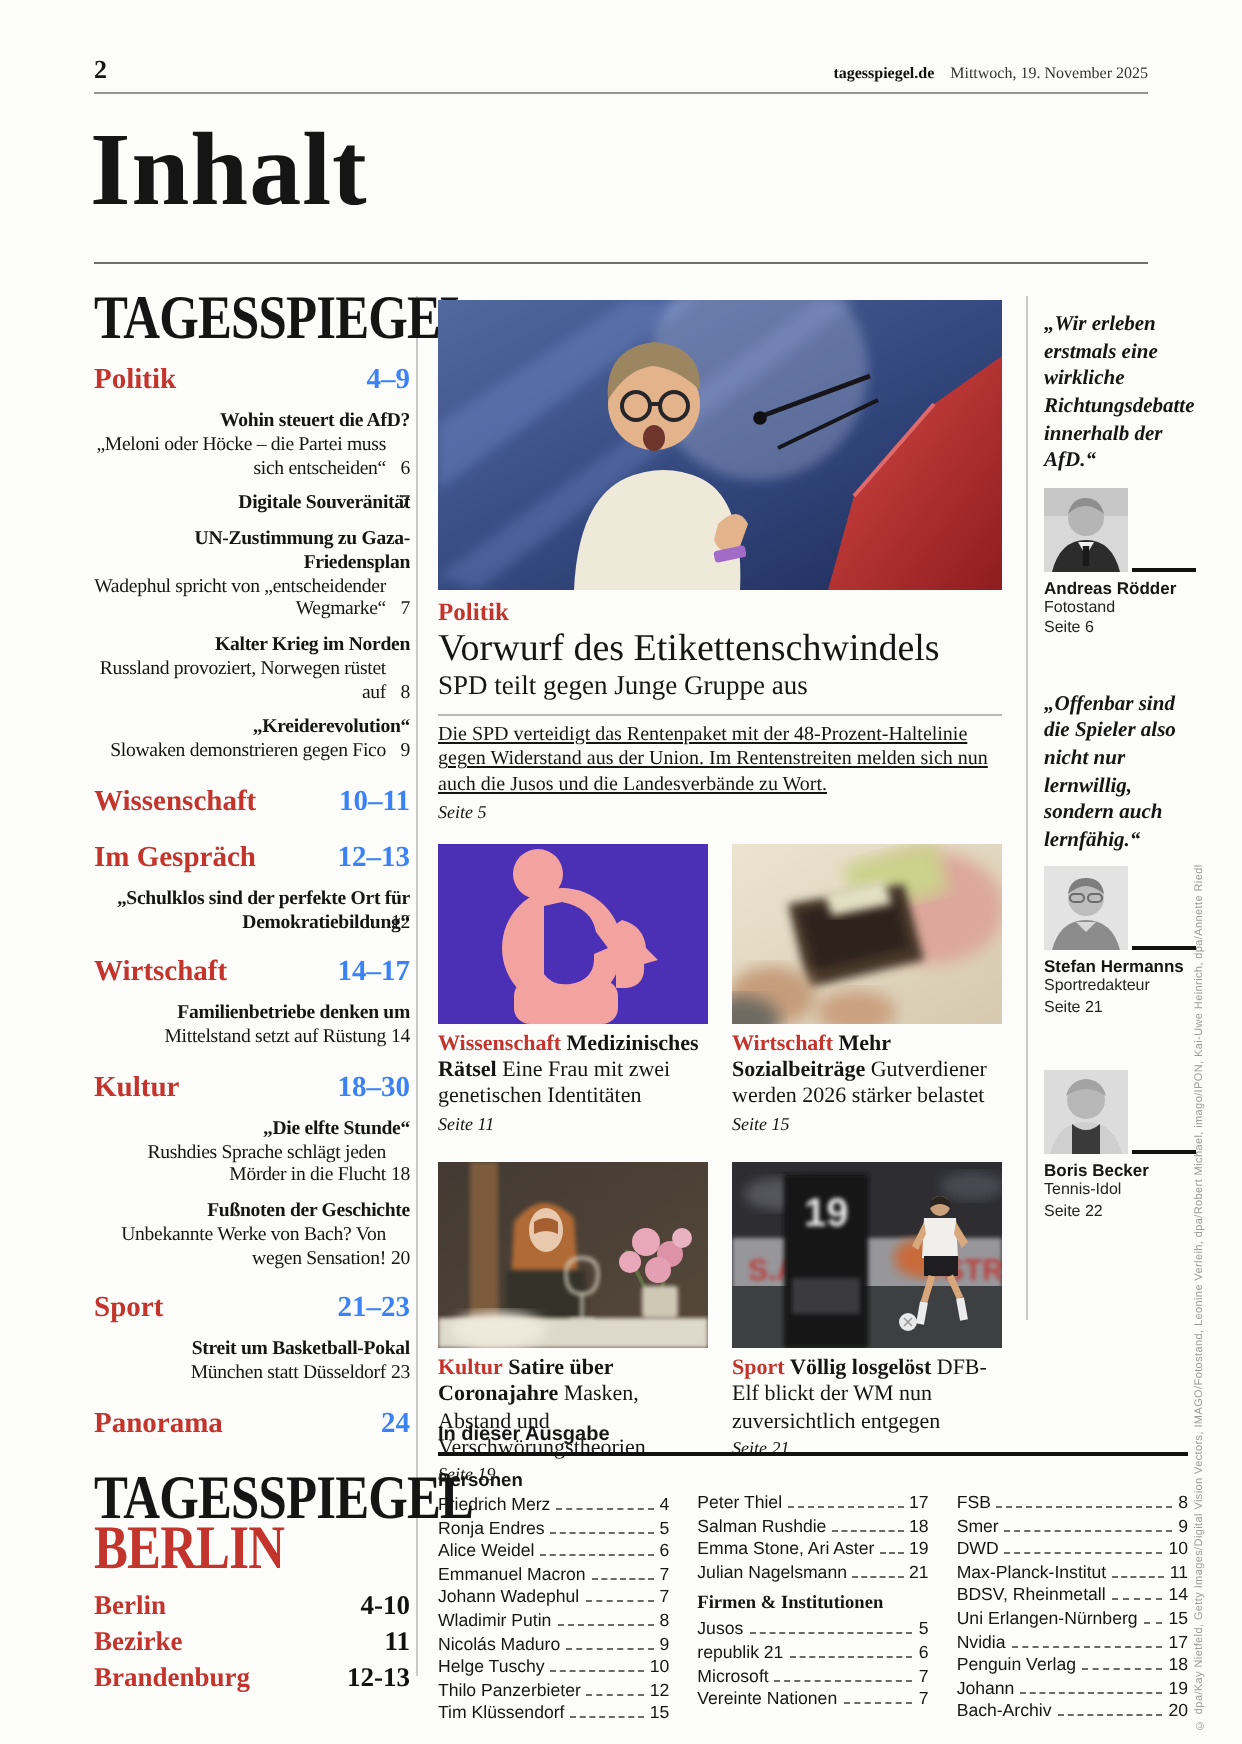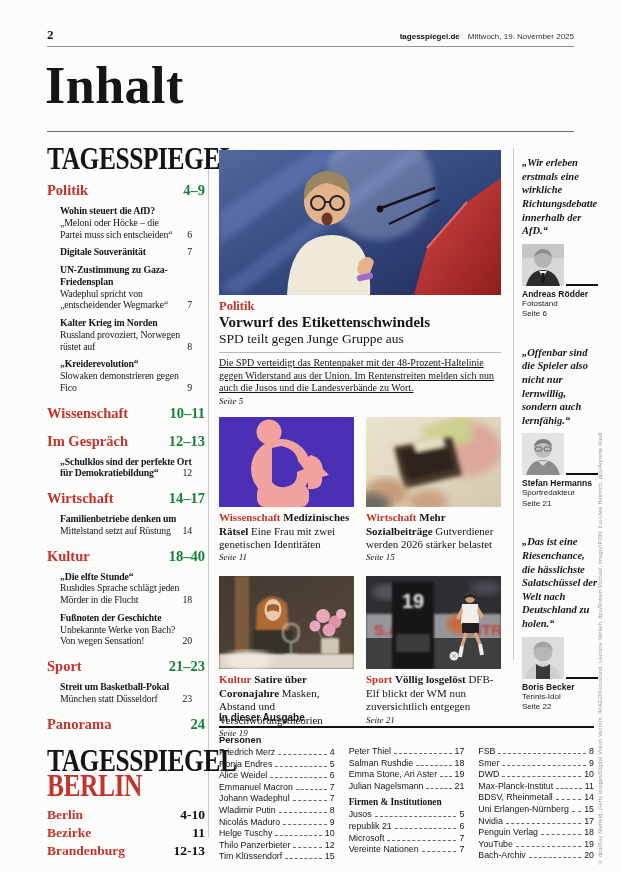--- a/index.html
+++ b/index.html
@@ -3,53 +3,53 @@
 <meta charset="utf-8">
 <style>
   :root{ --red:#c2342c; --ink:#151515; }
   html,body{margin:0;padding:0;background:#8a8a8a;}
   .page{position:relative;width:621px;height:872px;margin:0 auto;background:#fcfcfa;
         font-family:"Liberation Serif",serif;color:var(--ink);overflow:hidden;}
 
   
   .hdr{position:absolute;left:47px;top:27px;width:527px;display:flex;justify-content:space-between;align-items:baseline;}
   .pg-num{font-weight:bold;font-size:13px;}
-  .pub{font-family:Liberation Sans, sans-serif;font-size:8px;color:#333;display:flex;gap:8px;justify-content:flex-end;}
+  .pub{font-family:Liberation Serif, serif;font-size:8px;color:#333;display:flex;gap:8px;justify-content:flex-end;}
   .pub b{color:#111;}
   .hdr-rule{position:absolute;left:47px;top:46px;width:527px;height:0;border-top:1.5px solid #949494;}
   .inhalt{position:absolute;left:45px;top:59px;margin:0;font-size:52px;line-height:1.05;font-weight:bold;letter-spacing:.5px;}
   .title-rule{position:absolute;left:47px;top:131px;width:527px;border-top:1.5px solid #6e6e6e;}
 
   .vdiv{position:absolute;width:1px;background:#c9c9c9;}
   .vdiv-left{left:208px;top:148px;height:690px;}
   .vdiv-right{left:513px;top:148px;height:512px;}
 
   
   .col-left{position:absolute;left:47px;top:146px;width:158px;}
   .masthead{font-weight:bold;font-size:31px;line-height:25px;letter-spacing:-.5px;white-space:nowrap;
             transform:scaleX(.82);transform-origin:0 0;}
   .berlin-red{color:var(--red);}
   .toc-section{display:flex;justify-content:space-between;align-items:baseline;font-weight:bold;font-size:14.5px;margin:11px 0 2px;}
   .sec-label{color:var(--red);}
-  .sec-pages{color:#15803d;}
-  .toc-entry{position:relative;margin:6px 13px 2px;font-size:9.8px;line-height:1.2;letter-spacing:-.15px;}
+  .sec-pages{color:#3b82f6;}
+  .toc-entry{position:relative;margin:6px 0 2px;font-size:9.8px;line-height:1.2;letter-spacing:-.15px;text-align:right;}
   .entry-title{font-weight:bold;}
   .entry-text{padding-right:12px;}
   .entry-page{position:absolute;right:0;bottom:0;font-size:9.8px;}
   .berlin-head{margin-top:15px;}
   .berlin-list{margin-top:10px;}
   .berlin-row{display:flex;justify-content:space-between;align-items:baseline;font-weight:bold;font-size:13.5px;line-height:1;margin-top:4.6px;}
   .b-label{color:var(--red);}
   .b-pages{color:#111;}
 
   
   .col-mid{position:absolute;left:219px;top:150px;width:282px;}
   .photo{display:block;}
   .lead-kicker{color:var(--red);font-weight:bold;font-size:12.5px;margin-top:5px;line-height:1.1;}
-  .lead-headline{font-weight:bold;font-size:15px;line-height:1.12;}
+  .lead-headline{font-weight:normal;font-size:19px;line-height:1.12;}
   .lead-subline{font-size:13.5px;line-height:1.15;}
   .lead-rule{border-top:1px solid #b8b8b8;margin:6px 0 4px;}
   .lead-body{font-size:10px;line-height:1.27;margin:0;padding-right:2px;text-decoration:underline;}
   .seite{font-style:italic;font-size:9px;margin-top:1px;}
   .teasers{display:grid;grid-template-columns:135px 135px;column-gap:12px;row-gap:13px;margin-top:11px;}
   .teaser figcaption,.teaser .cap{font-size:11px;line-height:1.22;margin-top:4px;}
   .kicker{color:var(--red);font-weight:bold;}
   .t-title{font-weight:bold;}
 
   
@@ -154,21 +154,21 @@
         </div>
 
         <div class="toc-entry">
           <div class="entry-title">Familienbetriebe denken um</div>
           <div class="entry-text">Mittelstand setzt auf Rüstung</div>
           <span class="entry-page">14</span>
         </div>
 
         <div class="toc-section">
           <span class="sec-label">Kultur</span>
-          <span class="sec-pages">18–40</span>
+          <span class="sec-pages">18–30</span>
         </div>
 
         <div class="toc-entry">
           <div class="entry-title">„Die elfte Stunde“</div>
           <div class="entry-text">Rushdies Sprache schlägt jeden Mörder in die Flucht</div>
           <span class="entry-page">18</span>
         </div>
 
         <div class="toc-entry">
           <div class="entry-title">Fußnoten der Geschichte</div>
@@ -447,21 +447,20 @@
           </svg>
         </span>
         <span class="portrait-rule"></span>
       </div>
       <div class="q-name">Stefan Hermanns</div>
       <div class="q-role">Sportredakteur</div>
       <div class="q-page">Seite 21</div>
     </div>
 
     <div class="quote-block">
-      <p class="quote-text">„Das ist eine Riesenchance, die hässlichste Salatschüssel der Welt nach Deutschland zu holen.“</p>
       <div class="portrait-row">
         <span class="portrait">
           <svg width="42" height="42" viewBox="0 0 42 42">
             <rect width="42" height="42" fill="#dcdcdc"></rect>
             <path d="M3,42 Q7,26 21,26 Q35,26 39,42 Z" fill="#cfcfcf"></path>
             <path d="M14,27 Q21,33 28,27 L28,42 L14,42 Z" fill="#3a3a3a"></path>
             <circle cx="21" cy="15" r="9.5" fill="#b8b8b8"></circle>
             <path d="M11,13 Q13,5 21,4.5 Q29,5 31,13 Q26,9.5 21,9.5 Q16,9.5 11,13 Z" fill="#a3a3a3"></path>
           </svg>
         </span>
@@ -641,21 +640,21 @@
             <span class="idx-page">17</span>
           </div>
 
           <div class="index-row">
             <span class="idx-name">Penguin Verlag</span>
             <span class="idx-leader"></span>
             <span class="idx-page">18</span>
           </div>
 
           <div class="index-row">
-            <span class="idx-name">YouTube</span>
+            <span class="idx-name">Johann</span>
             <span class="idx-leader"></span>
             <span class="idx-page">19</span>
           </div>
 
           <div class="index-row">
             <span class="idx-name">Bach-Archiv</span>
             <span class="idx-leader"></span>
             <span class="idx-page">20</span>
           </div>
         </div>

